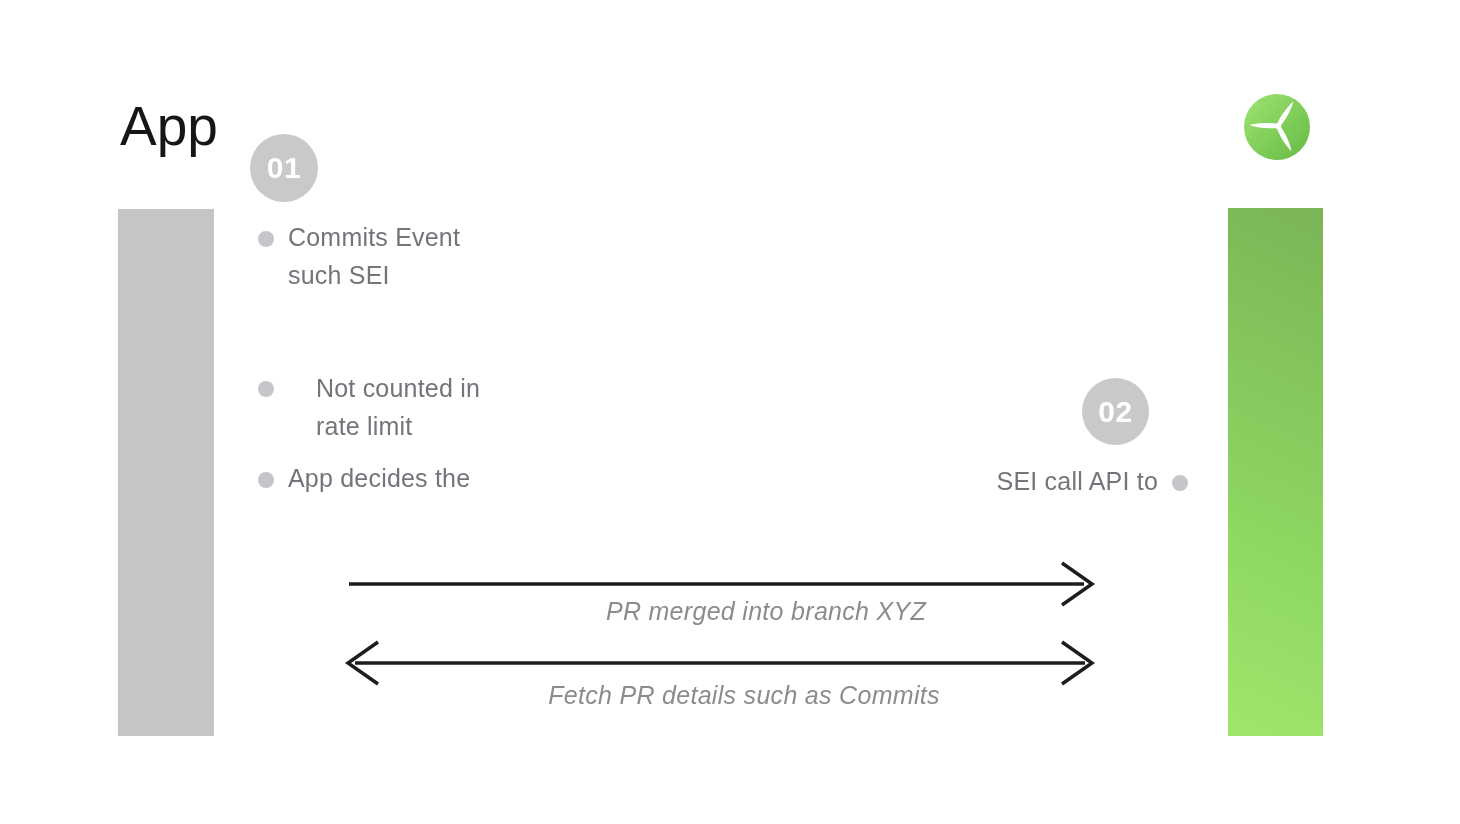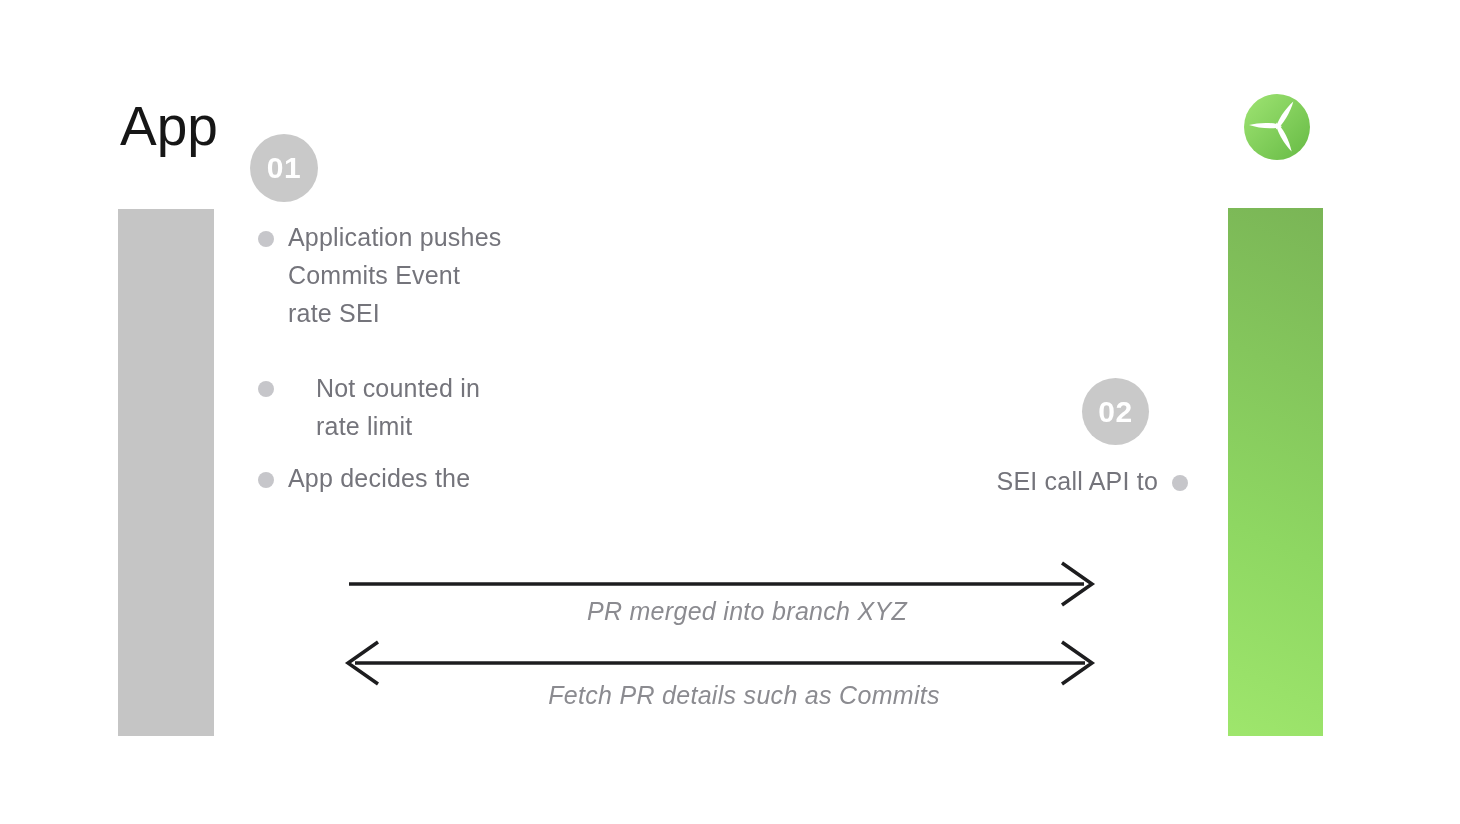--- a/index.html
+++ b/index.html
@@ -34,21 +34,21 @@
     background:#c6c6ca;
   }
   .arrow-svg { position:absolute; left:340px; width:760px; height:56px; }
   .arrow-svg.a1 { top:556px; }
   .arrow-svg.a2 { top:635px; }
   .arrow-label {
     position:absolute; width:500px; text-align:center;
     font-size:25px; line-height:30px; font-style:italic; color:#8b8b90;
     letter-spacing:0.3px;
   }
-  .arrow-label.l1 { left:497px; top:596px; }
+  .arrow-label.l1 { left:516px; top:596px; }
   .arrow-label.l2 { left:494px; top:680px; }
   .arrow-stroke { stroke:#1d1d1f; stroke-width:3.5; fill:none; }
 </style>
 </head>
 <body>
 
 <div class="canvas">
 
   <div class="page-title">App</div>
 
@@ -71,23 +71,22 @@
       </g>
     </svg>
   </div>
 
   <div class="step-badge one">01</div>
   <div class="step-badge two">02</div>
 
   <div>
     <span class="bullet-dot" style="left:258px; top:231px;"></span>
     <div class="note-text" style="left:288px; top:218px;">
-      <div>Application pushes</div>
       <div>Commits Event</div>
-      <div>rate SEI</div>
+      <div>such SEI</div>
     </div>
 
     <span class="bullet-dot" style="left:258px; top:381px;"></span>
     <div class="note-text" style="left:288px; top:369px;margin-left:28px;">
       <div>Not counted in</div>
       <div>rate limit</div>
     </div>
 
     <span class="bullet-dot" style="left:258px; top:472px;"></span>
     <div class="note-text" style="left:288px; top:459px;">

